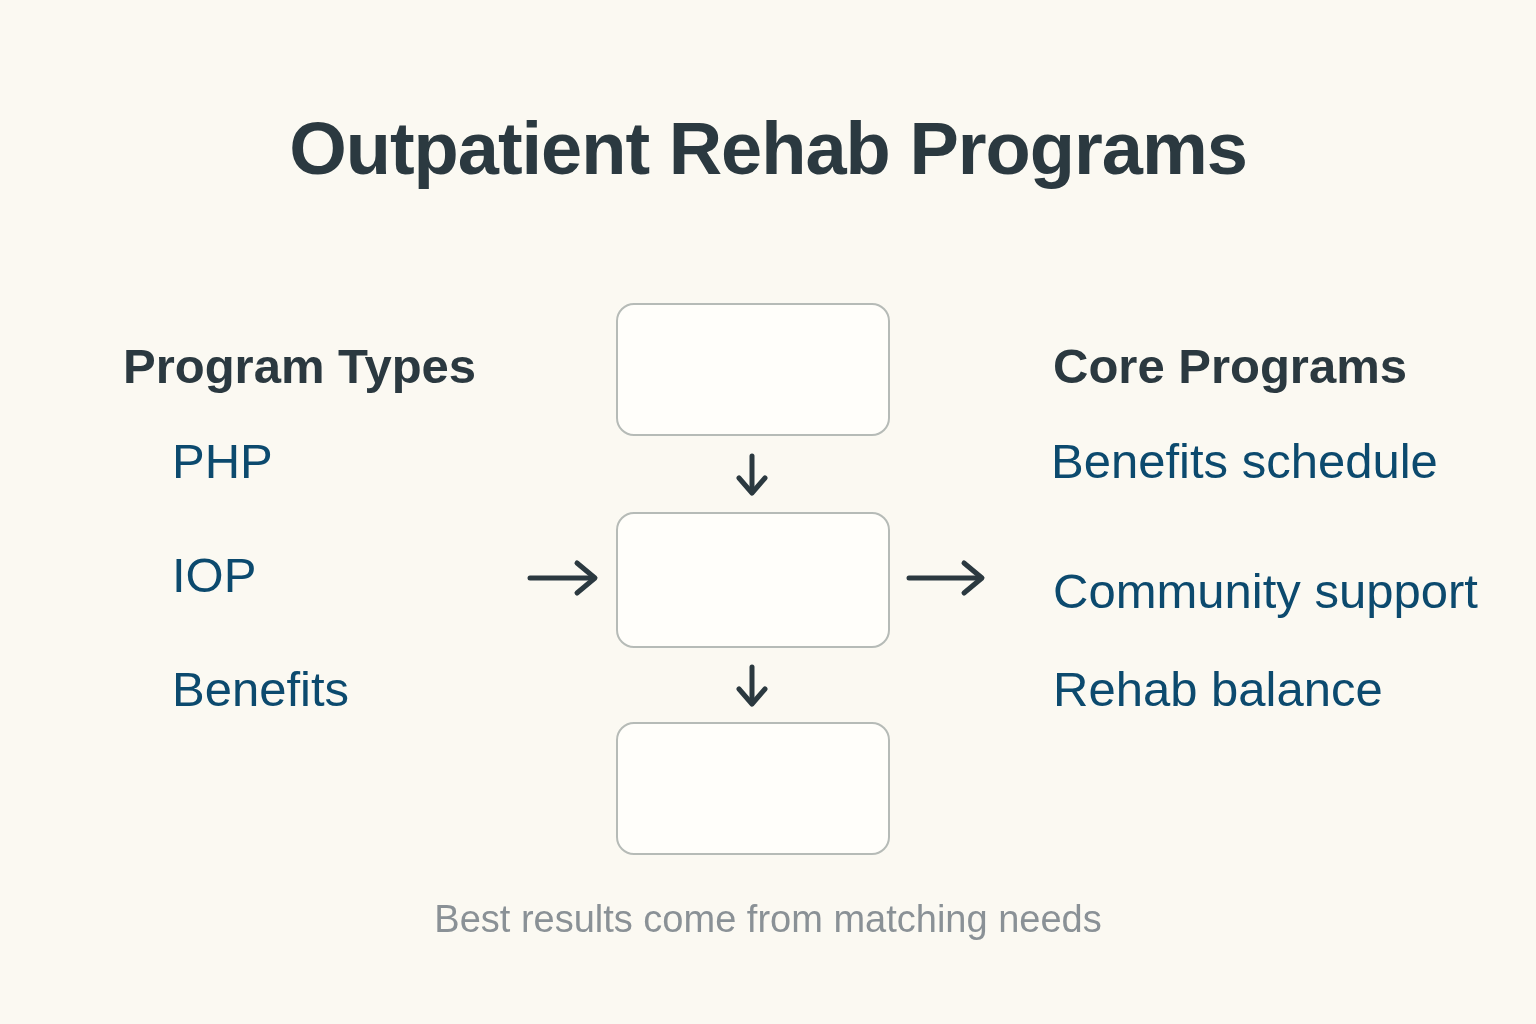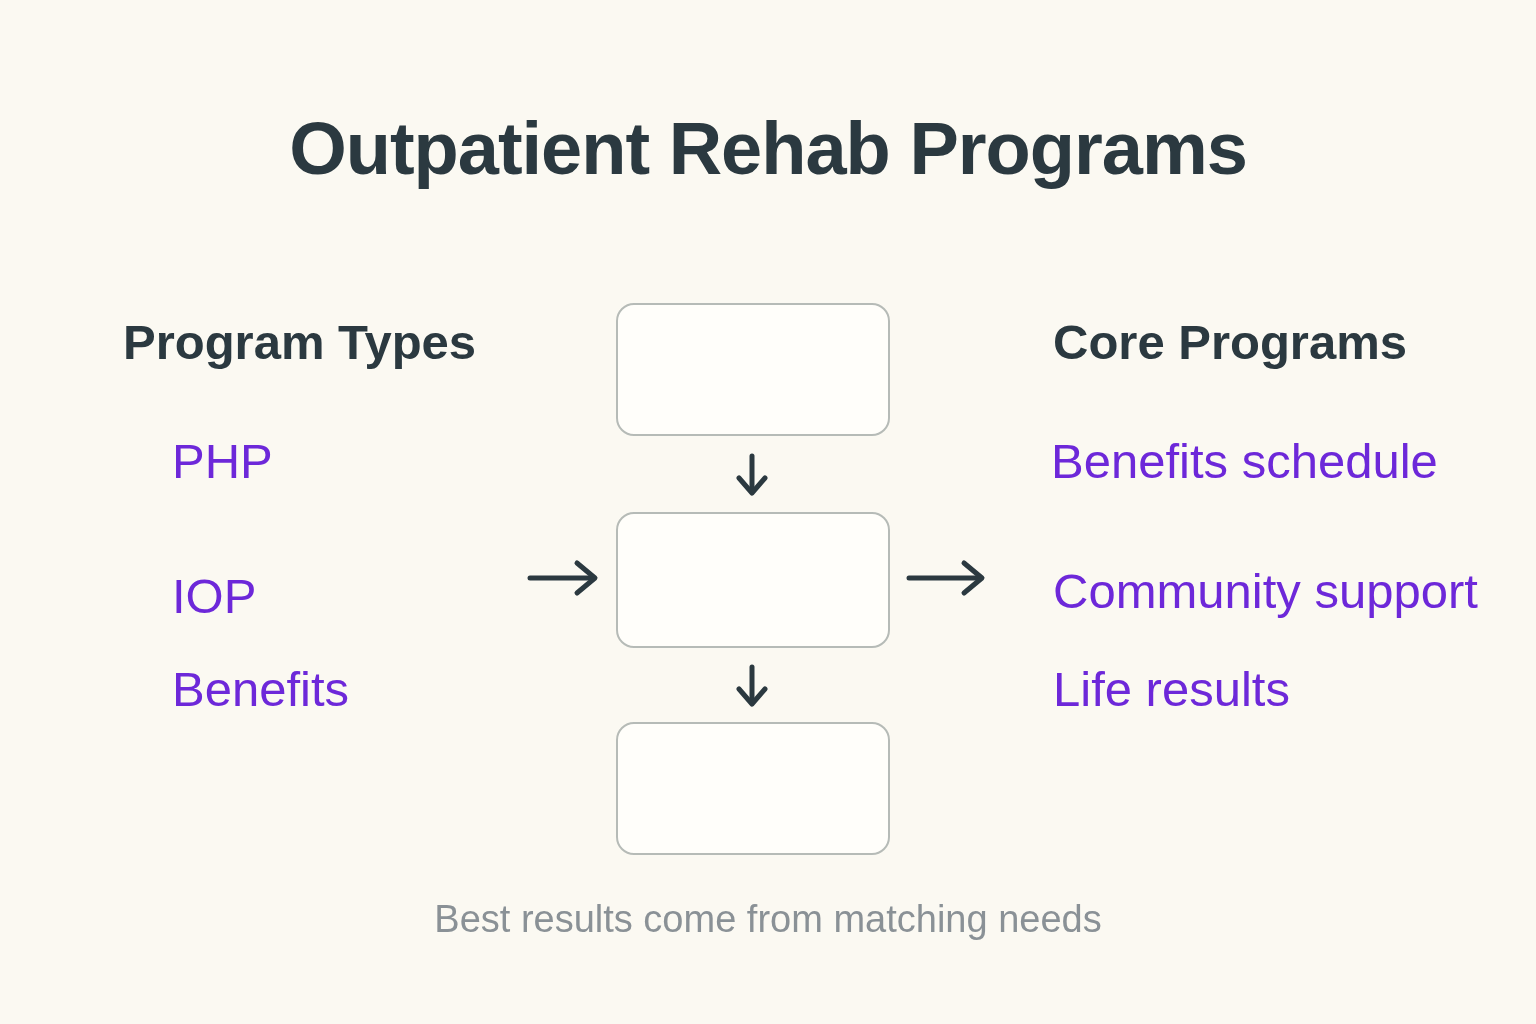--- a/index.html
+++ b/index.html
@@ -27,33 +27,34 @@
     color: #2b3940;
     margin: 0;
   }
   .col-header {
     position: absolute;
     font-size: 49px;
     font-weight: 700;
     line-height: 1;
     color: #2b3940;
     white-space: nowrap;
+    margin-top: 24px;
   }
   .col-item {
     position: absolute;
     font-size: 49px;
     font-weight: 400;
     line-height: 1;
-    color: #6d28d9;
+    color: #0c4a6e;
     white-space: nowrap;
   }
   
   .left-header   { left: 123px; top: 318px; }
   .left-item-0   { left: 172px; top: 437px; }
-  .left-item-1   { left: 172px; top: 572px; }
+  .left-item-1   { left: 172px; top: 551px; }
   .left-item-2   { left: 172px; top: 665px; }
   
   .right-header  { left: 1053px; top: 318px; }
   .right-item-0  { left: 1051px; top: 437px; }
   .right-item-1  { left: 1053px; top: 551px; margin-top: 16px; }
   .right-item-2  { left: 1053px; top: 665px; }
   
   .flow-box {
     position: absolute;
     left: 616px;
@@ -97,21 +98,21 @@
   <h1 class="page-title">Outpatient Rehab Programs</h1>
 
   <div class="col-header left-header">Program Types</div>
   <div class="col-item left-item-0">PHP</div>
   <div class="col-item left-item-1">IOP</div>
   <div class="col-item left-item-2">Benefits</div>
 
   <div class="col-header right-header">Core Programs</div>
   <div class="col-item right-item-0">Benefits schedule</div>
   <div class="col-item right-item-1">Community support</div>
-  <div class="col-item right-item-2">Life results</div>
+  <div class="col-item right-item-2">Rehab balance</div>
 
   <div class="flow-box flow-box-1"></div>
   <div class="flow-box flow-box-2"></div>
   <div class="flow-box flow-box-3"></div>
 
   <span class="arrow down-arrow-1">
     <svg width="40" height="44" viewBox="0 0 40 44" fill="none">
       <path d="M20 3 V37" stroke="currentColor" stroke-width="5" stroke-linecap="round"></path>
       <path d="M7 25 L20 40 L33 25" stroke="currentColor" stroke-width="5" stroke-linecap="round" stroke-linejoin="round" fill="none"></path>
     </svg>

